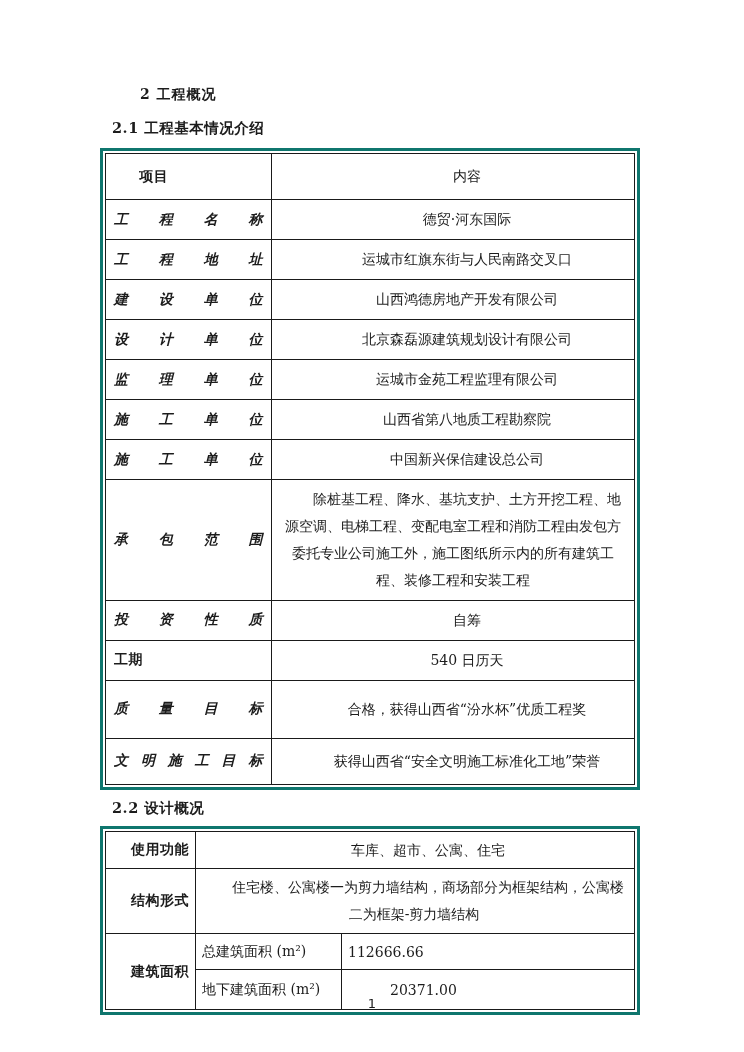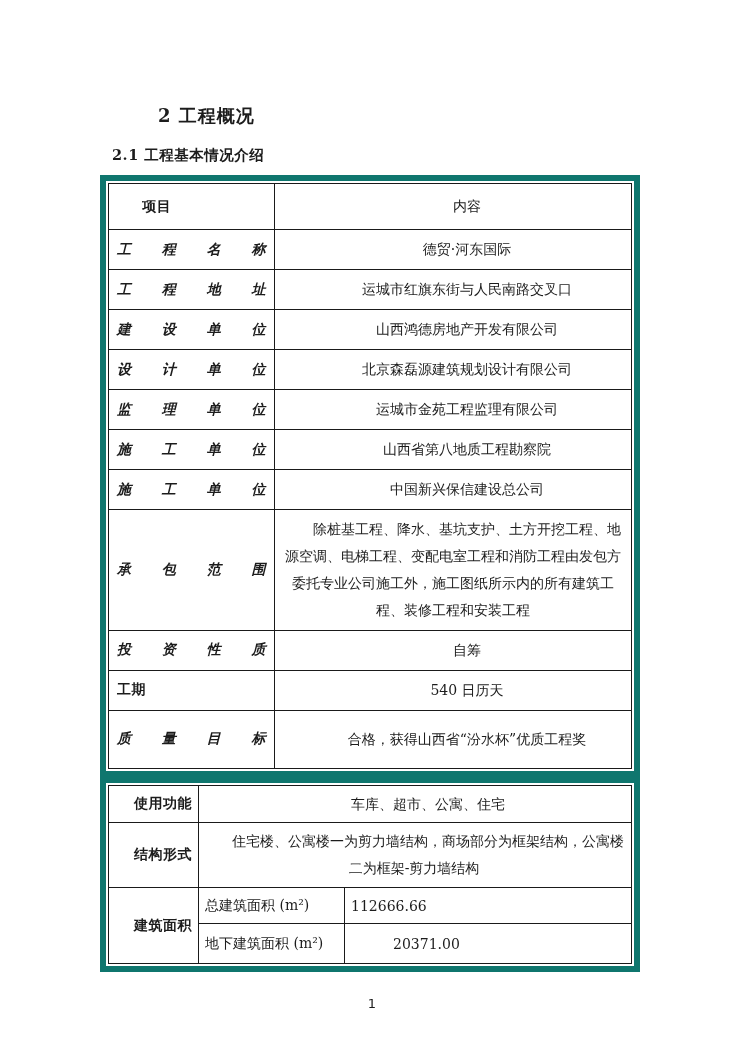--- a/index.html
+++ b/index.html
@@ -6,40 +6,40 @@
   .page {
     position: relative;
     width: 744px;
     height: 1052px;
     background: #ffffff;
     color: #1c1c1c;
     font-family: "DejaVu Serif", serif;
     overflow: hidden;
   }
   .doc-title {
-    margin: 18px;
+    margin: 0;
     padding: 86px 0 0 140px;
-    font-size: 18px;
+    font-size: 14px;
     font-weight: bold;
     letter-spacing: 1px;
   }
   .sec-title {
     margin: 15px 8px 10px 112px;
     font-size: 14.5px;
     font-weight: bold;
     letter-spacing: 0.5px;
   }
   .sec-title.sec2 { margin-top: 9px; margin-bottom: 8px; }
 
   
   .tbl-outer {
     margin-left: 100px;
     width: 540px;
     box-sizing: border-box;
-    border: 6px solid #0f766e;
+    border: 3px solid #0f766e;
     padding: 2px;
     background: #fff;
   }
   .tbl {
     width: 100%;
     border-collapse: collapse;
     table-layout: fixed;
     font-size: 14px;
   }
   .tbl td {
@@ -150,24 +150,29 @@
             <td class="content-cell">自筹</td>
           </tr>
           <tr>
             <td class="label-cell">工期</td>
             <td class="content-cell">540 日历天</td>
           </tr>
           <tr>
             <td class="label-cell spread">质量目标</td>
             <td class="content-cell">合格，获得山西省“汾水杯”优质工程奖</td>
           </tr>
+          <tr>
+            <td class="label-cell spread">文明施工目标</td>
+            <td class="content-cell">获得山西省“安全文明施工标准化工地”荣誉</td>
+          </tr>
         </tbody>
     </table>
   </div>
 
+  <h2 class="sec-title sec2">2.2 设计概况</h2>
 
   <div class="tbl-outer">
     <table class="tbl tbl2">
       <colgroup>
           <col class="t2c1">
           <col class="t2c2">
           <col>
         </colgroup>
       <tbody>
           <tr>

